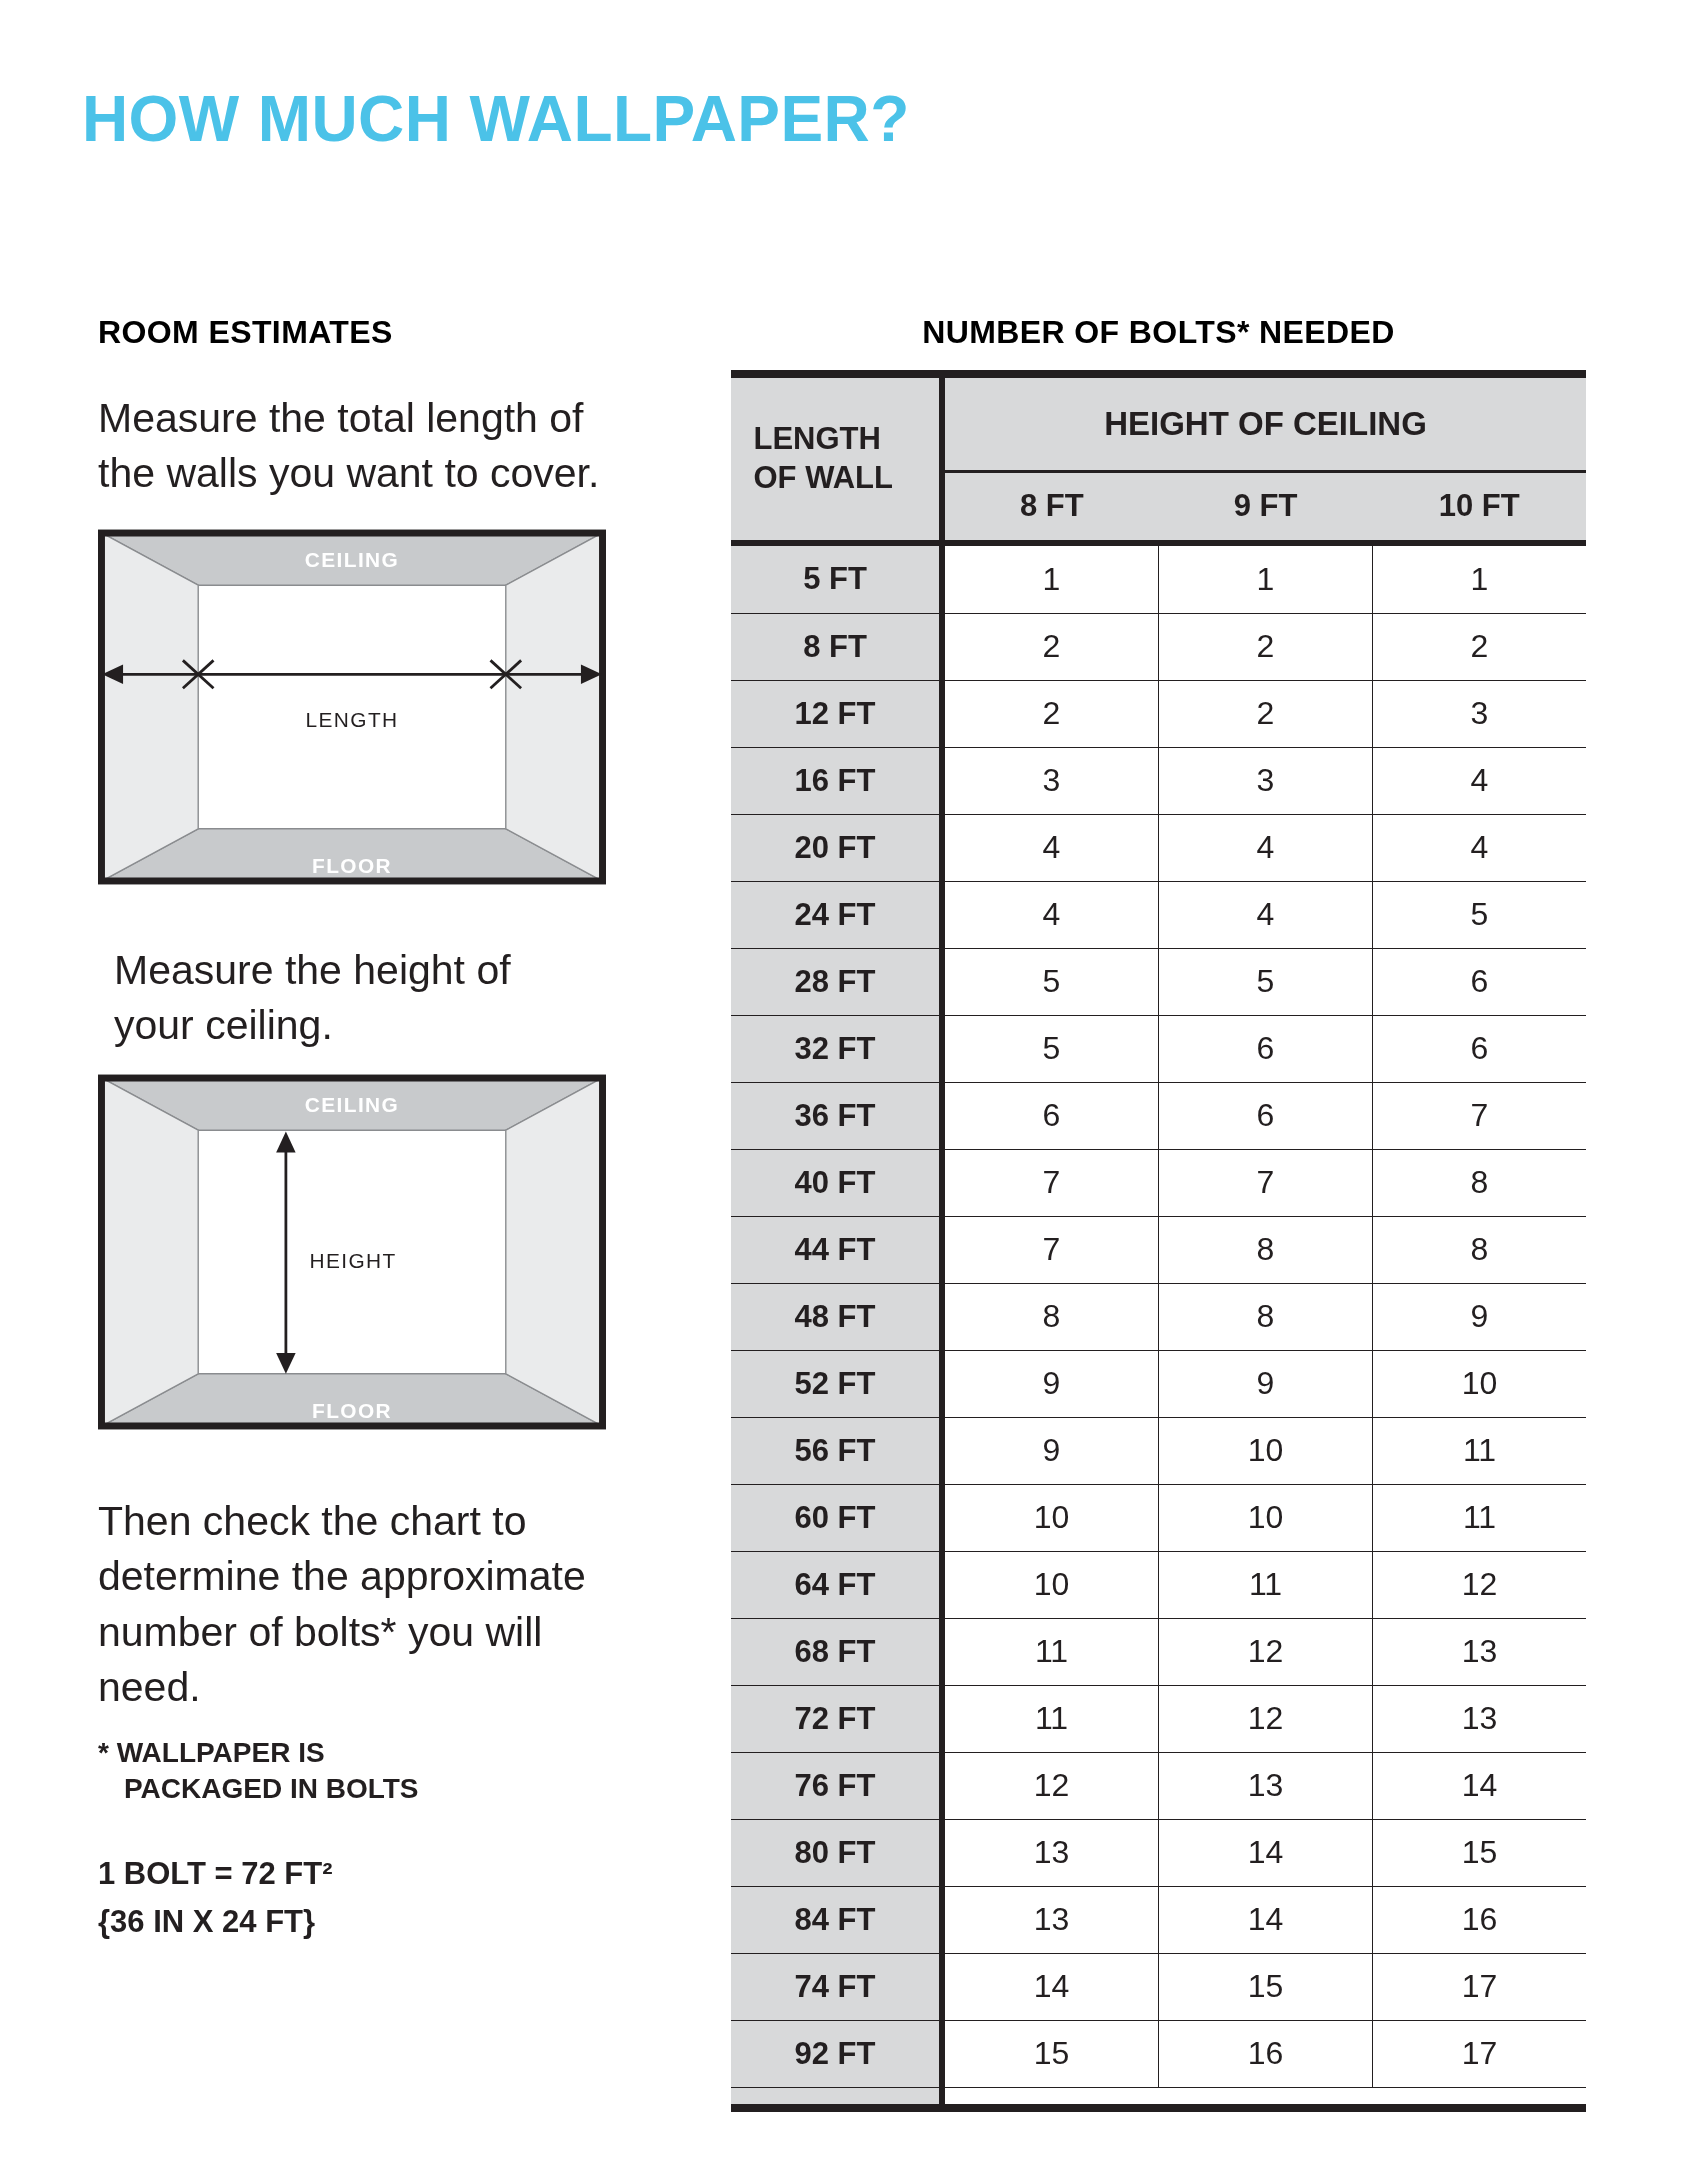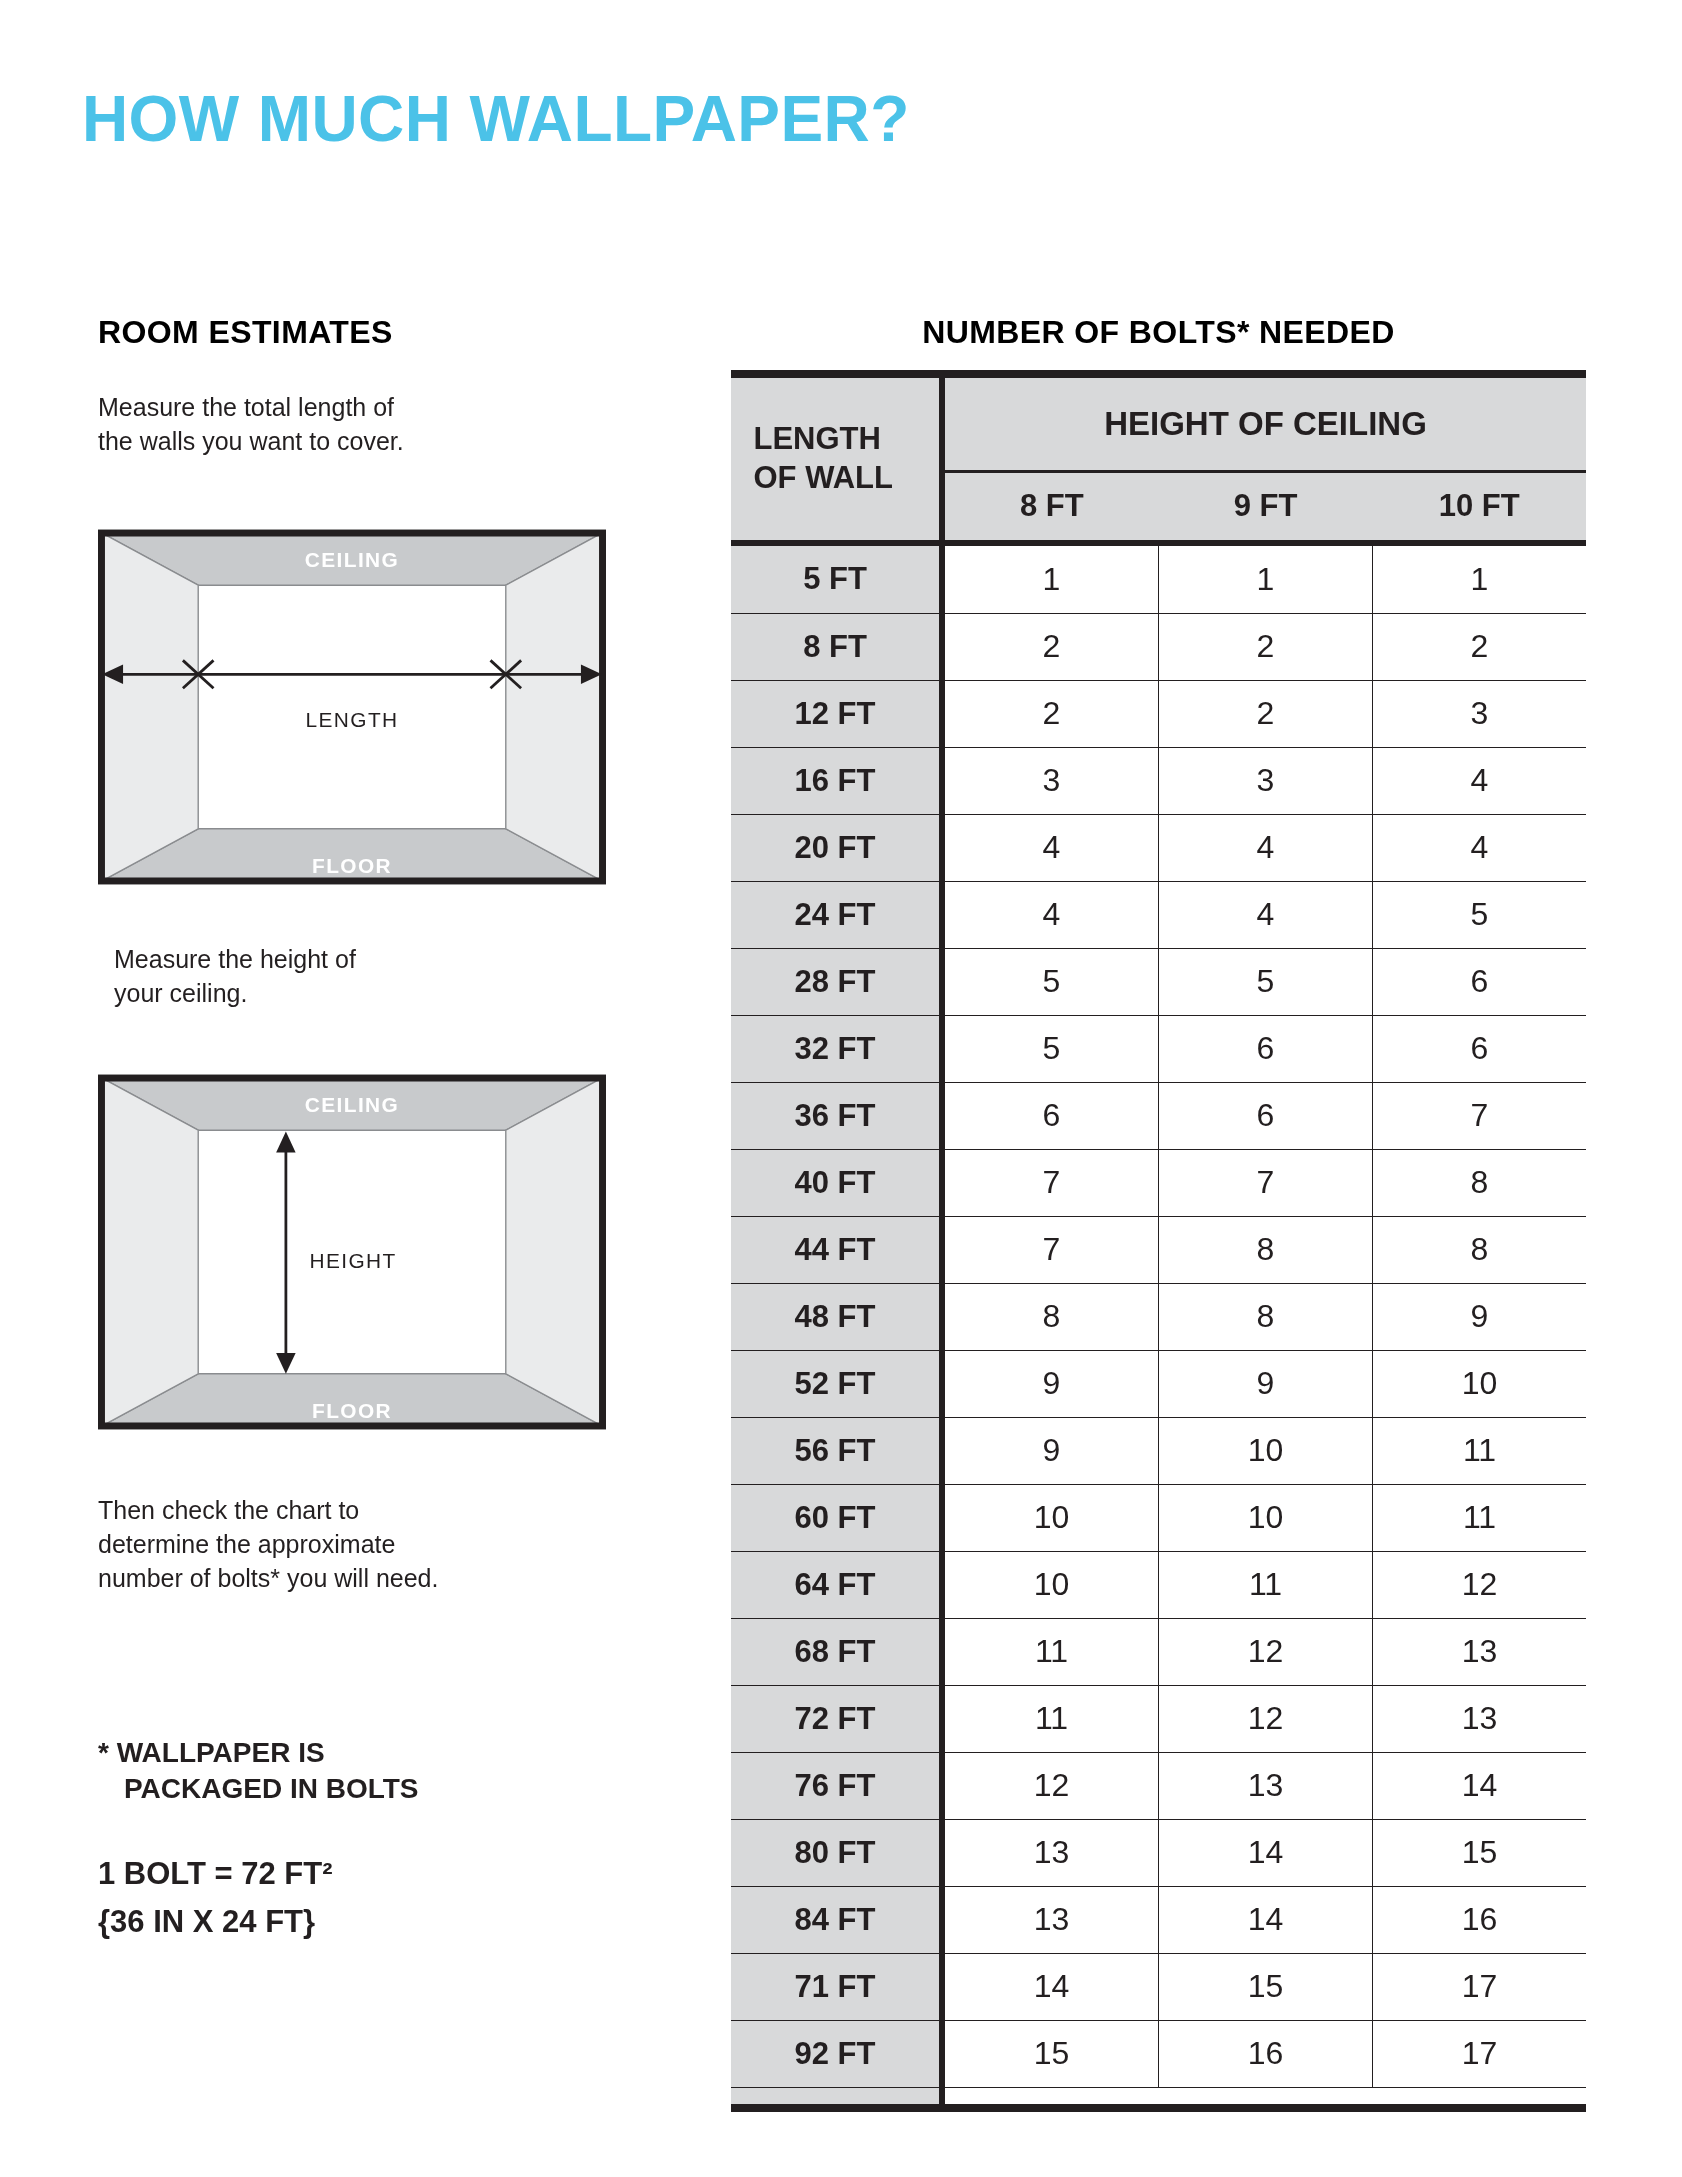--- a/index.html
+++ b/index.html
@@ -21,21 +21,21 @@
 
   .section-heading {
     font-size: 32px; font-weight: bold;
     color: #000000; letter-spacing: 0.4px;
   }
   .left-heading { left: 98px; top: 314px; }
   .table-heading { left: 731px; top: 314px; width: 855px; text-align: center; }
 
   .para {
     left: 98px; width: 519px;
-    font-size: 25px; line-height: 1.35;
+    font-size: 41px; line-height: 1.35;
     white-space: pre-line;
   }
   .para1 { top: 391px; }
   .para2 { top: 943px; margin-left: 16px; }
   .para3 { top: 1494px; }
 
   .diagram { left: 98px; width: 508px; height: 356px; }
   .diagram svg { display: block; width: 508px; height: 356px; }
   .diagram1 { top: 529px; }
   .diagram2 { top: 1074px; }
@@ -285,21 +285,21 @@
         <div class="td">14</div>
         <div class="td">15</div>
       </div>
       <div class="tr">
         <div class="td-label">84 FT</div>
         <div class="td">13</div>
         <div class="td">14</div>
         <div class="td">16</div>
       </div>
       <div class="tr">
-        <div class="td-label">71 FT</div>
+        <div class="td-label">74 FT</div>
         <div class="td">14</div>
         <div class="td">15</div>
         <div class="td">17</div>
       </div>
       <div class="tr">
         <div class="td-label">92 FT</div>
         <div class="td">15</div>
         <div class="td">16</div>
         <div class="td">17</div>
       </div>

